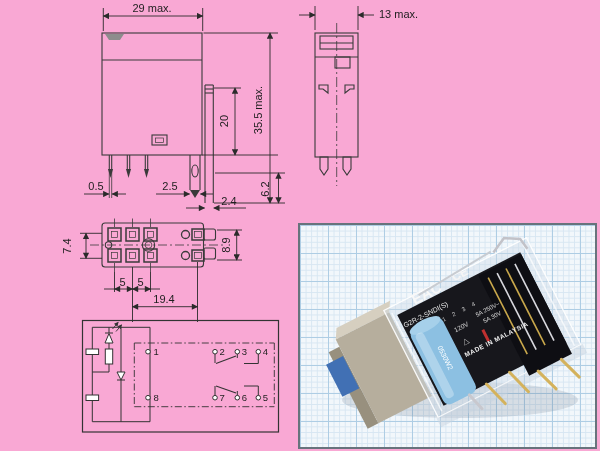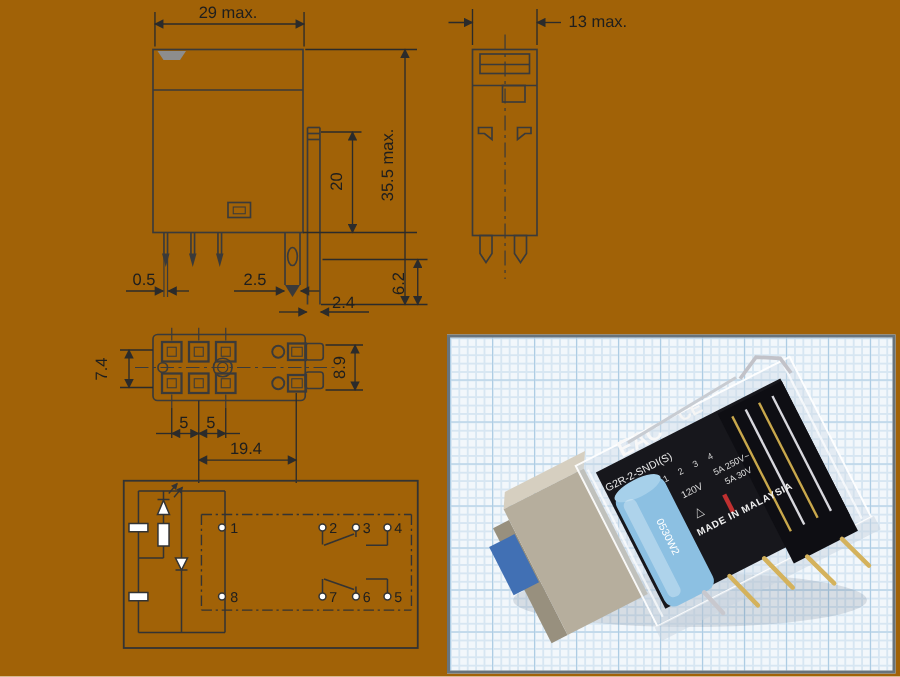--- a/index.html
+++ b/index.html
@@ -1,16 +1,16 @@
 <!DOCTYPE html>
 <html><head>
 <meta charset="utf-8">
 <style>
   html,body{margin:0;padding:0;background:#ffffff;}
-  .canvas{position:relative;width:600px;height:451px;background:#a16207;overflow:hidden;
+  .canvas{position:relative;width:600px;height:451px;background:#f9a8d4;overflow:hidden;
           font-family:"Liberation Sans",sans-serif;}
   .abs{position:absolute;}
   svg text{font-family:"Liberation Sans",sans-serif;}
   .photo{position:absolute;left:298px;top:223px;width:295px;height:222px;
          border:2px solid #67737c;
          background-color:#f2f7fb;
          background-image:
            linear-gradient(to right,#aecde4 1px,transparent 1px),
            linear-gradient(to bottom,#aecde4 1px,transparent 1px),
            linear-gradient(to right,#d7e6f2 1px,transparent 1px),

